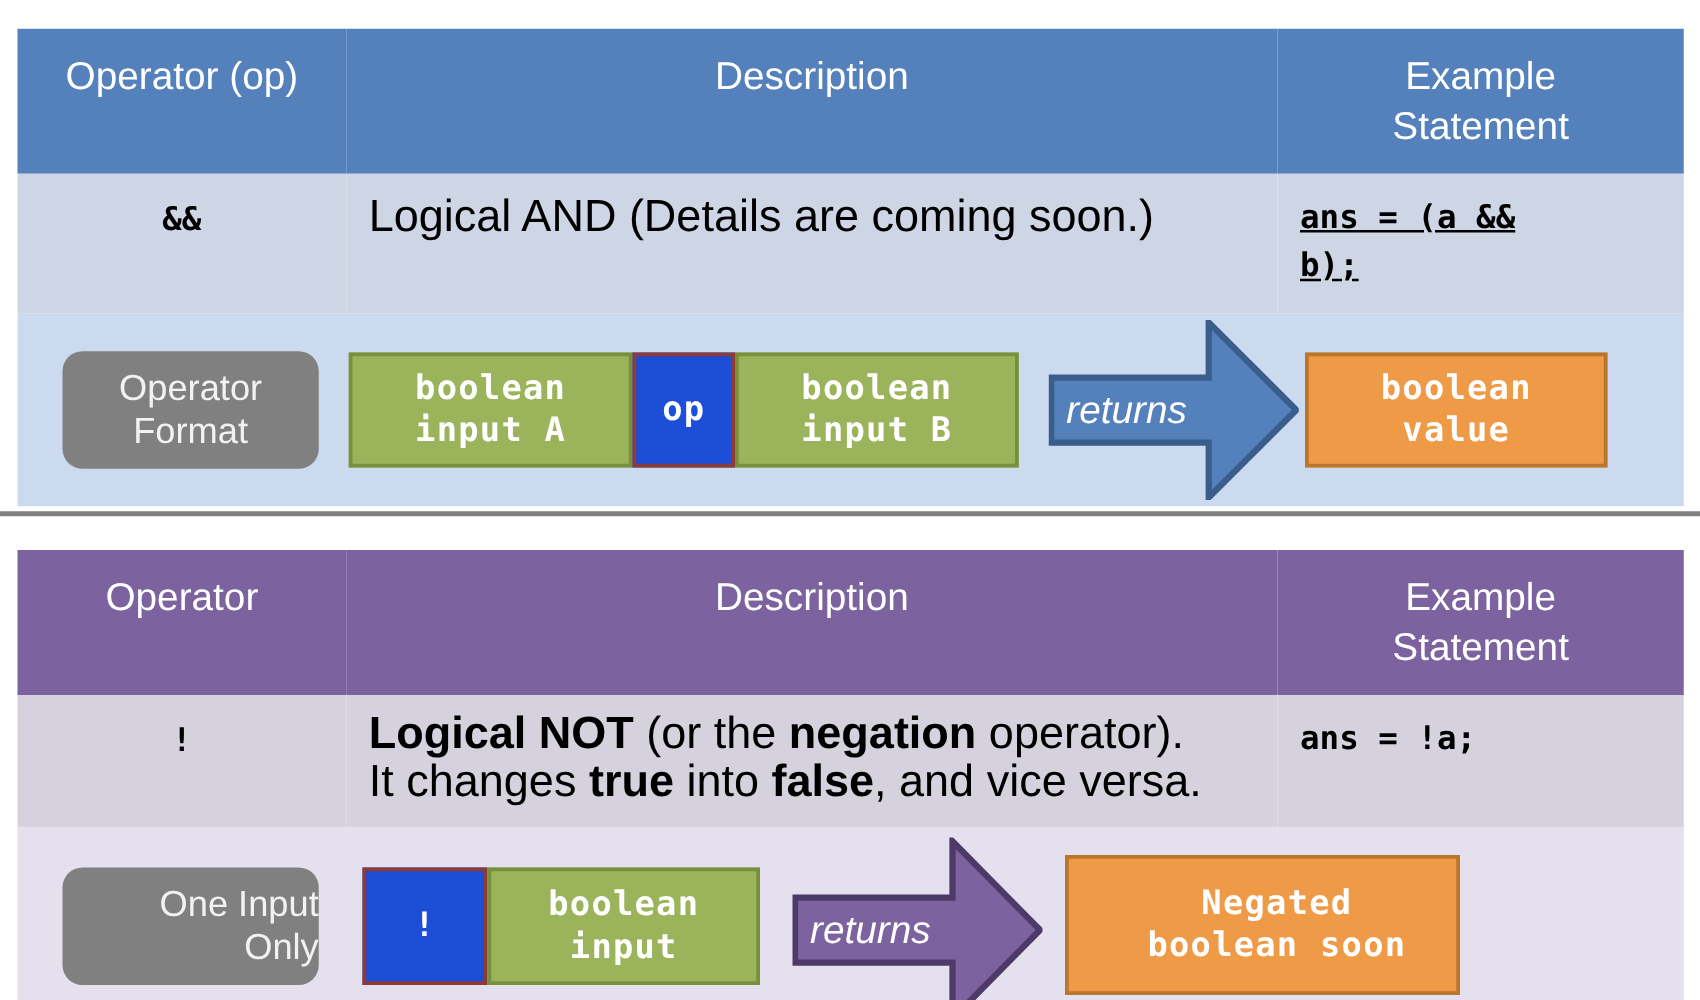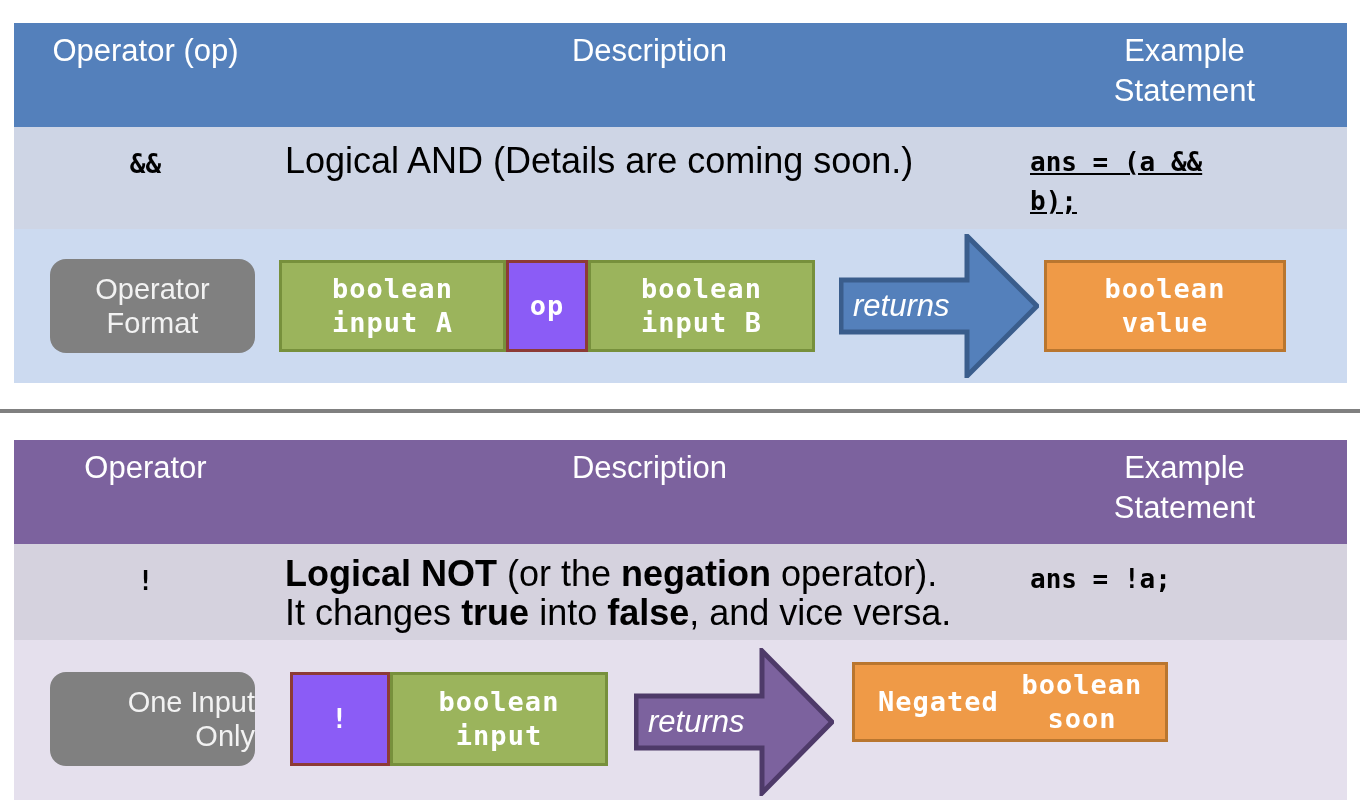--- a/index.html
+++ b/index.html
@@ -28,21 +28,21 @@
     border-collapse: collapse;
     table-layout: fixed;
   }
 
   .op-table col.c-op    { width: 263px; }
   .op-table col.c-desc  { width: 745px; }
   .op-table col.c-ex    { width: 325px; }
 
   .op-table th,
   .op-table td {
-    padding: 8px;
+    padding: 18px;
     margin: 0;
     vertical-align: top;
     border: none;
   }
 
   
   .hdr-cell {
     color: #ffffff;
     font-size: 31px;
     line-height: 40px;
@@ -115,21 +115,21 @@
     color: #ffffff;
     font-size: 27px;
     line-height: 34px;
     letter-spacing: 1px;
   }
   .chip-green {
     background: #9bb45c;
     border: 3px solid #77903c;
   }
   .chip-red {
-    background: #8b5cf6;
+    background: #1d4ed8;
     border: 3px solid #8d3b36;
   }
   .chip-orange {
     background: #ef9a47;
     border: 3px solid #b9762f;
   }
 
   .arrow-wrap {
     position: absolute;
   }
@@ -278,19 +278,19 @@
       <span>input</span>
     </div>
 
     <div class="arrow-wrap" style="left:620px; top:8px; width:200px; height:148px;">
       <svg width="200" height="148" viewBox="0 0 200 148">
         <polygon points="2,48 128,48 128,3 198,74 128,145 128,100 2,100" fill="#7c629e" stroke="#4e3a69" stroke-width="5" stroke-linejoin="miter"></polygon>
       </svg>
       <span class="arrow-label">returns</span>
     </div>
 
-    <div class="chip chip-orange" style="left:838px; top:22px; width:316px; height:80px; flex-direction:row;padding-left:23px;">
+    <div class="chip chip-orange" style="left:838px; top:22px; width:316px; height:112px; flex-direction:column;padding-left:23px;">
       <span>Negated</span>
       <span>boolean soon</span>
     </div>
 
   </div>
 </div>
 
 </body></html>

